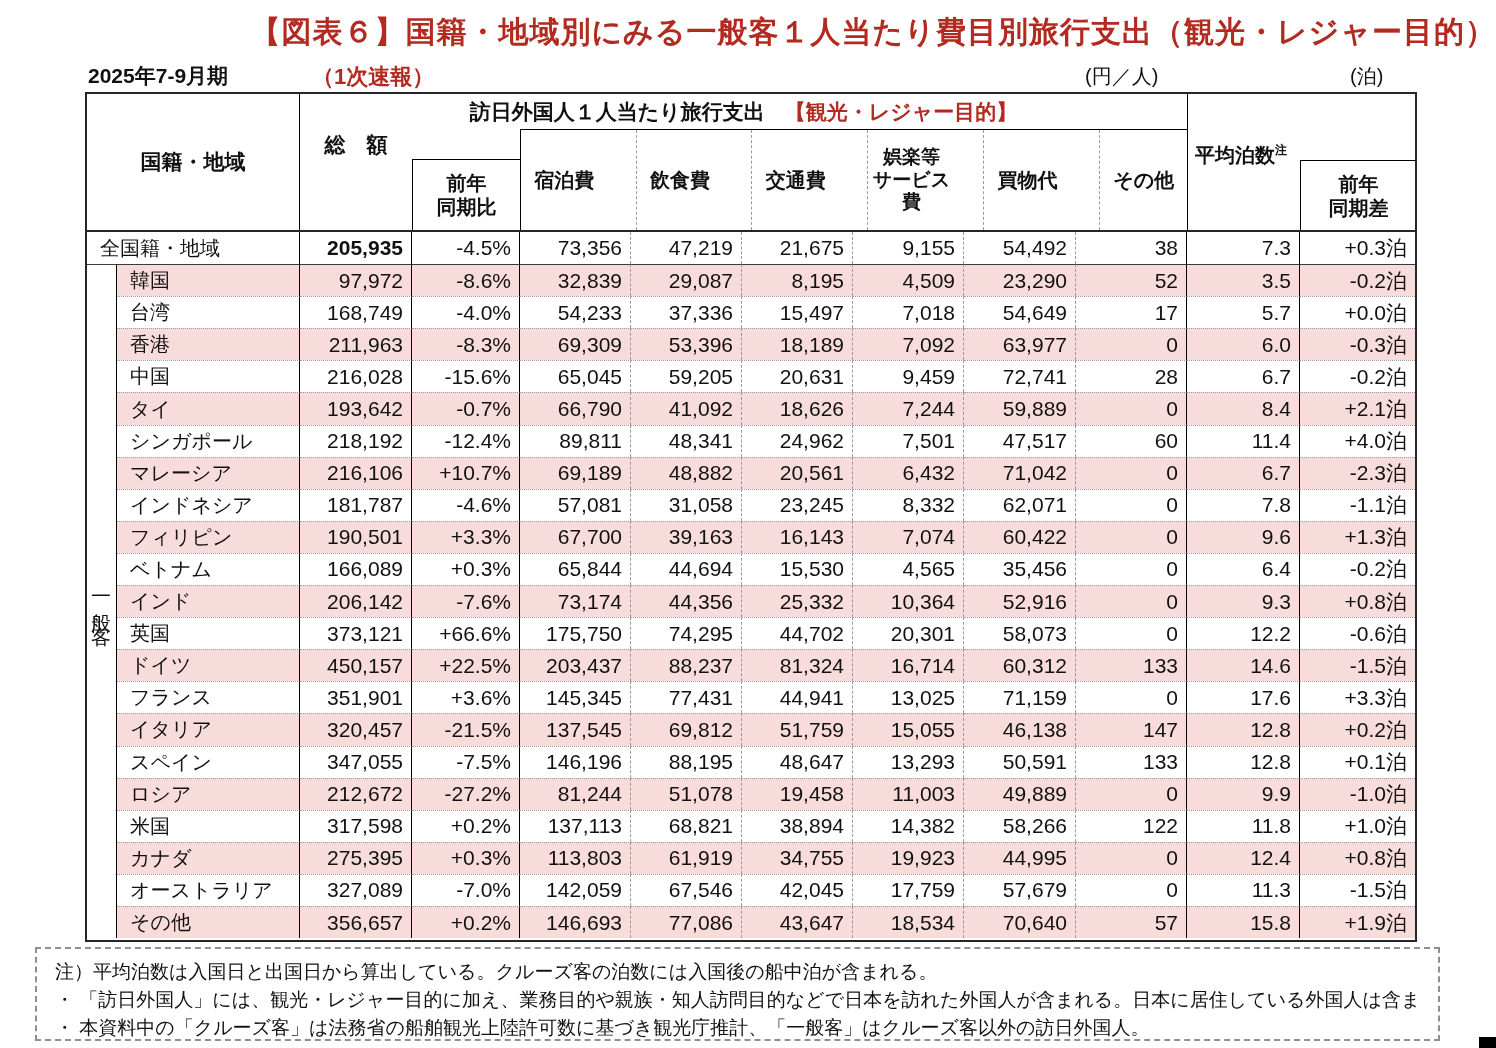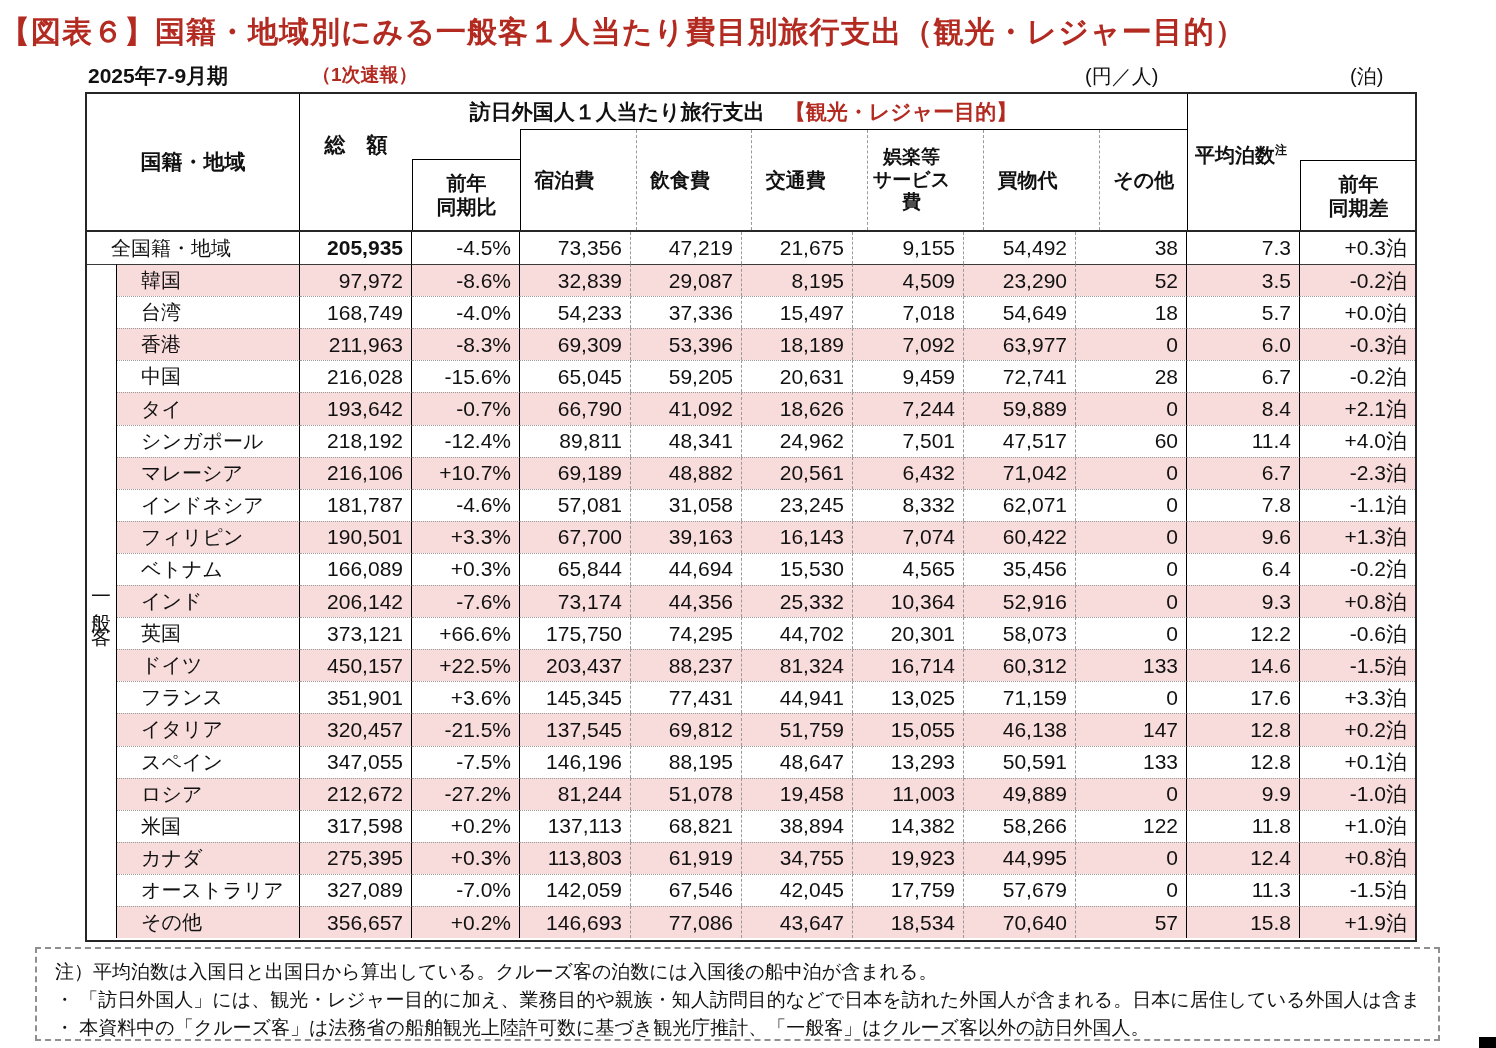--- a/index.html
+++ b/index.html
@@ -8,25 +8,25 @@
     --frame:#262626;
     --thin:#000;
     --dash:#9a9a9a;
     --dot:#9b9b9b;
   }
   *{margin:0;padding:0;box-sizing:border-box;}
   html,body{width:1496px;height:1048px;background:#fff;overflow:hidden;}
   body{position:relative;font-family:"Liberation Sans","DejaVu Sans",sans-serif;color:#111;}
 
   .page-title{
-    position:absolute;left:0;top:12px;width:1496px;text-align:left;
+    position:absolute;left:0;top:12px;width:1496px;text-align:right;
     font-size:30px;font-weight:bold;color:var(--accent);letter-spacing:1px;
   }
   .period{position:absolute;left:88px;top:62px;font-size:21px;font-weight:bold;color:#111;}
-  .bulletin{position:absolute;left:312px;top:62px;font-size:19px;font-weight:bold;color:var(--accent);}
+  .bulletin{position:absolute;left:312px;top:62px;font-size:22px;font-weight:bold;color:var(--accent);}
   .unit-yen{position:absolute;left:1085px;top:63px;font-size:20px;}
   .unit-nights{position:absolute;left:1350px;top:63px;font-size:20px;}
 
   .tbl{
     position:absolute;left:85px;top:92px;width:1332px;height:850px;
     border:2px solid var(--frame);background:#fff;
   }
   
   .thead{position:relative;height:138px;border-bottom:2px solid var(--frame);}
   .h-nat{
@@ -75,21 +75,21 @@
     white-space:pre-line;font-size:20px;font-weight:bold;line-height:1.2;
   }
 
   
   .tbody{position:relative;height:706px;display:flex;flex-direction:column;}
   .row{flex:1 1 0;display:flex;min-height:0;}
   .row > div{border-top:1px dotted var(--dot);display:flex;align-items:center;}
   .row.first > div{border-top:none;}
   .row.second > div{border-top:1px solid #3a3a3a;}
   .spacer{width:30px;}
-  .lbl{width:183px;border-right:1px solid var(--thin);padding-left:24px;font-size:20px;white-space:nowrap;overflow:hidden;}
+  .lbl{width:183px;border-right:1px solid var(--thin);padding-left:13px;font-size:20px;white-space:nowrap;overflow:hidden;}
   .summary .lbl{width:213px;}
   .num{justify-content:flex-end;padding-right:8px;font-size:21px;white-space:nowrap;font-feature-settings:"tnum";}
   .ct{width:112px;border-right:1px solid var(--thin);}
   .cy{width:108px;border-right:1px solid var(--thin);}
   .cc{border-right:1px dashed var(--dash);}
   .c-l{width:111px;}.c-f{width:111px;}.c-t{width:111px;}.c-e{width:111px;}.c-s{width:112px;}
   .c-o{width:111px;border-right:1px solid var(--thin);}
   .cn{width:113px;border-right:1px solid var(--thin);}
   .cd{width:115px;}
   .summary .ct{font-weight:bold;}
@@ -184,21 +184,21 @@
       <div class="row">
     <div class="spacer"></div>
     <div class="lbl">台湾</div>
     <div class="num ct">168,749</div>
     <div class="num cy">-4.0%</div>
     <div class="num cc c-l">54,233</div>
     <div class="num cc c-f">37,336</div>
     <div class="num cc c-t">15,497</div>
     <div class="num cc c-e">7,018</div>
     <div class="num cc c-s">54,649</div>
-    <div class="num c-o">18</div>
+    <div class="num c-o">17</div>
     <div class="num cn">5.7</div>
     <div class="num cd">+0.0泊</div>
   </div>
       <div class="row pink">
     <div class="spacer"></div>
     <div class="lbl">香港</div>
     <div class="num ct">211,963</div>
     <div class="num cy">-8.3%</div>
     <div class="num cc c-l">69,309</div>
     <div class="num cc c-f">53,396</div>

